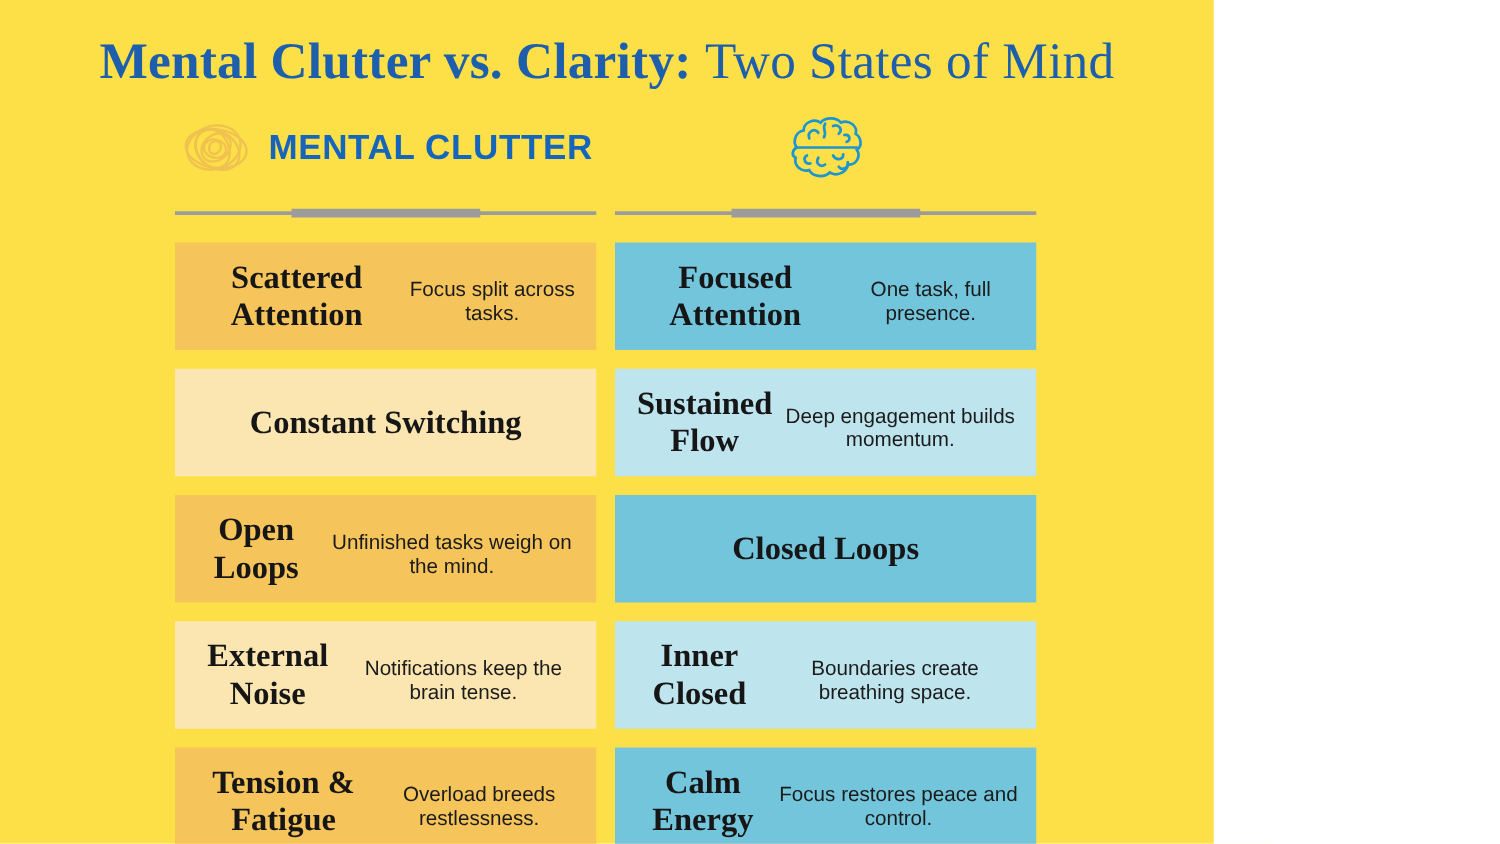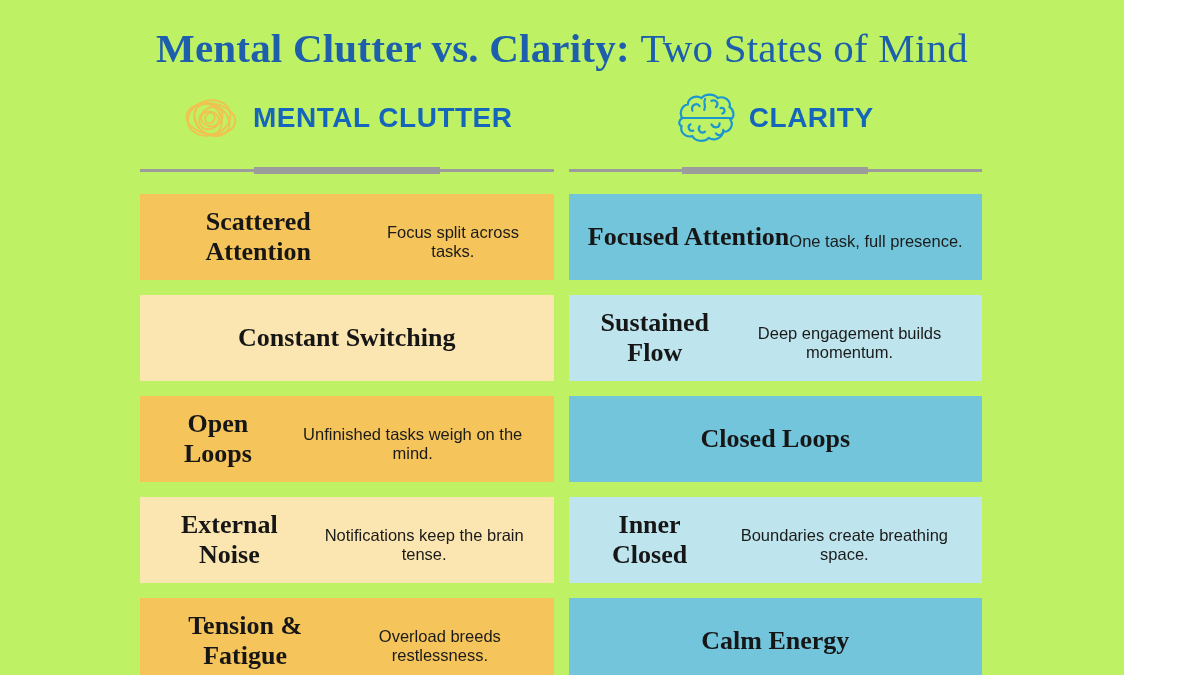--- a/index.html
+++ b/index.html
@@ -4,22 +4,22 @@
 <style>
   * { margin: 0; padding: 0; box-sizing: border-box; }
   html, body { background: #ffffff; }
   body {
     width: 1200px; height: 675px;
     font-family: "Liberation Sans", sans-serif;
     overflow: hidden;
   }
   .canvas {
     position: relative;
-    width: 1124px; height: 675px;
-    background: #bef264;
+    width: 971px; height: 675px;
+    background: #fde047;
   }
   .title {
     padding-top: 24px;
     text-align: center;
     font-family: "Liberation Serif", serif;
     font-size: 41px;
     color: #1D5FAC;
     letter-spacing: 0.2px;
     white-space: nowrap;
   }
@@ -125,21 +125,20 @@
           <path d="M17 21 C15 15 22 11 25 16"></path>
           <path d="M31 8 C28 13 33 15 30 20"></path>
           <path d="M38 10 C43 8 47 13 43 17"></path>
           <path d="M48 18 C53 17 54 23 50 24"></path>
           <path d="M15 36 C11 38 13 44 18 43"></path>
           <path d="M25 38 C22 43 27 47 31 44"></path>
           <path d="M38 36 C41 41 47 40 47 35"></path>
           <path d="M43 46 C46 50 52 47 51 42"></path>
         </svg>
       </span>
-      <span class="colhead-label">CLARITY</span>
     </div>
 
     <div class="rule">
       <span class="thin"></span>
       <span class="thick"></span>
     </div>
     <div class="rule">
       <span class="thin"></span>
       <span class="thick"></span>
     </div>
@@ -177,16 +176,17 @@
       <div class="card-title">Inner Closed</div>
       <div class="card-desc">Boundaries create breathing space.</div>
     </div>
 
     <div class="card bg-clutter-dark">
       <div class="card-title">Tension &amp; Fatigue</div>
       <div class="card-desc">Overload breeds restlessness.</div>
     </div>
     <div class="card bg-clarity-dark">
       <div class="card-title">Calm Energy</div>
+      <div class="card-desc">Focus restores peace and control.</div>
     </div>
 
   </div>
 </div>
 
 </body></html>

